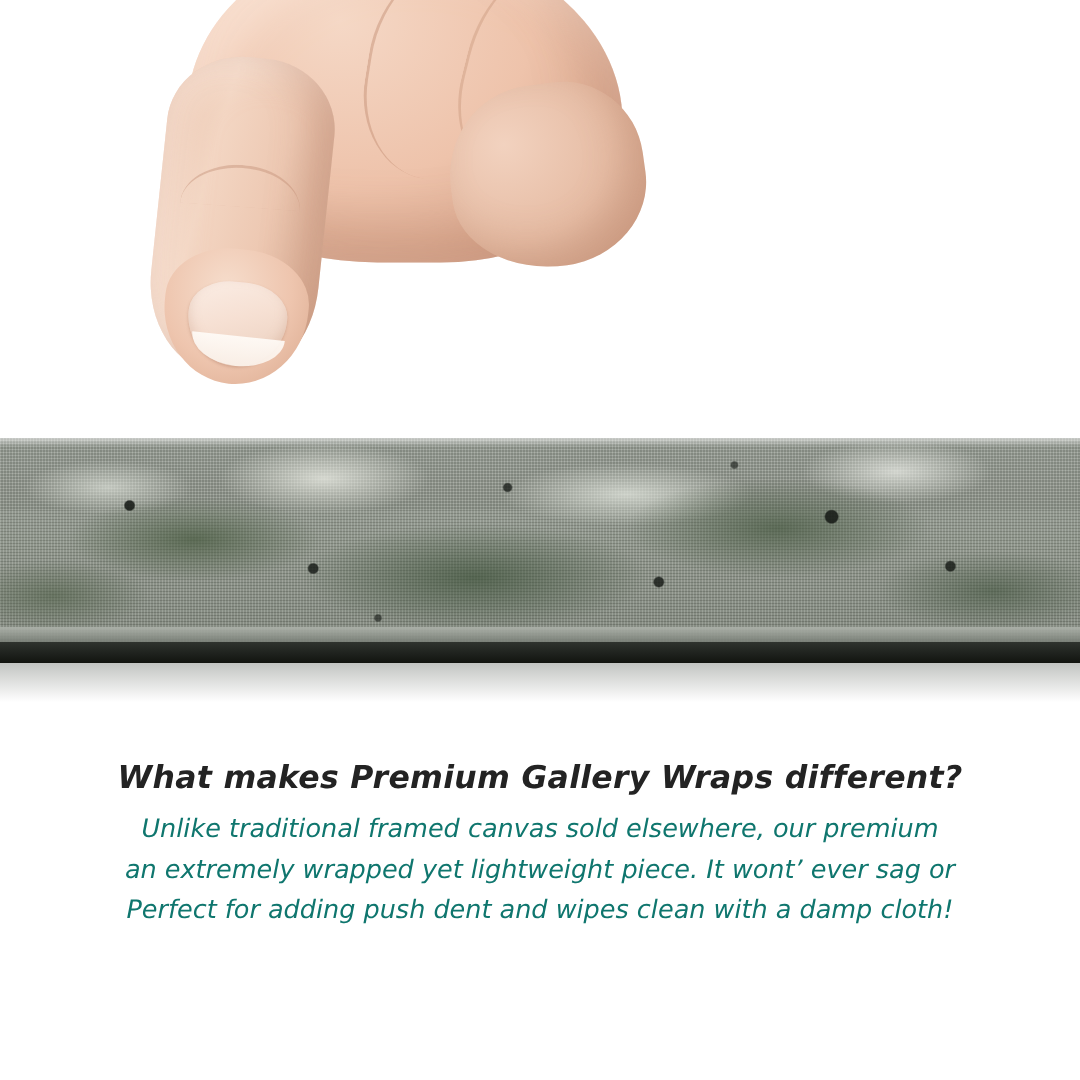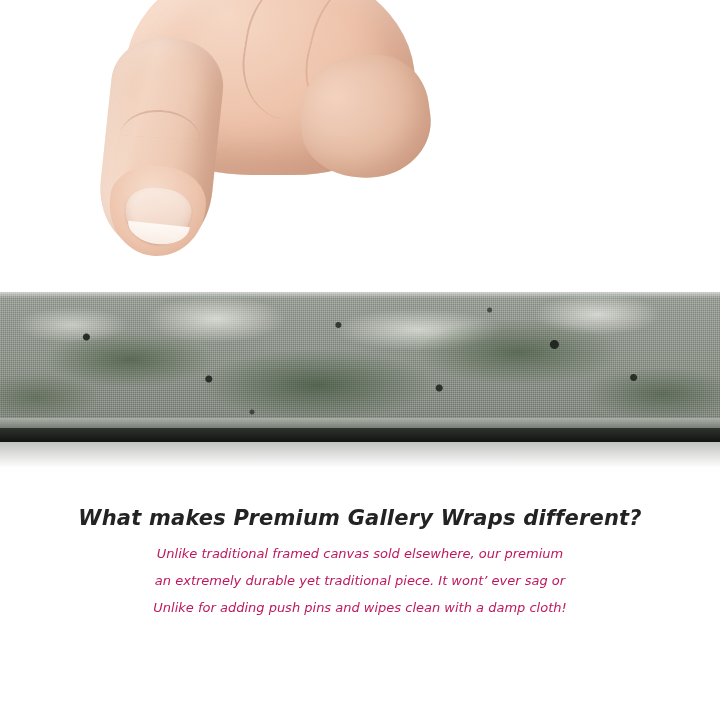--- a/index.html
+++ b/index.html
@@ -207,23 +207,23 @@
     font-style: italic;
   }
   .copy .headline {
     font-size: 21px;
     font-weight: 600;
     letter-spacing: 0.2px;
     margin: 36px 0 10px 0;
     color: #232323;
   }
   .copy .body-line {
-    font-size: 13px;
+    font-size: 17px;
     line-height: 27px;
-    color: #be185d;
+    color: #0f766e;
     white-space: nowrap;
   }
 </style>
 </head>
 <body>
 
 <div class="page">
 
   <div class="top-area">
     <div class="hand">
@@ -242,17 +242,17 @@
   <div class="canvas-band">
     <div class="top-edge"></div>
     <div class="bottom-lip"></div>
     <div class="bottom-shadow"></div>
   </div>
   <div class="band-shadow"></div>
 
   <div class="copy">
     <div class="headline">What makes Premium Gallery Wraps different?</div>
     <div class="body-line">Unlike traditional framed canvas sold elsewhere, our premium</div>
-    <div class="body-line">an extremely durable yet traditional piece. It wont’ ever sag or</div>
-    <div class="body-line">Unlike for adding push pins and wipes clean with a damp cloth!</div>
+    <div class="body-line">an extremely wrapped yet lightweight piece. It wont’ ever sag or</div>
+    <div class="body-line">Perfect for adding push dent and wipes clean with a damp cloth!</div>
   </div>
 
 </div>
 
 </body></html>

